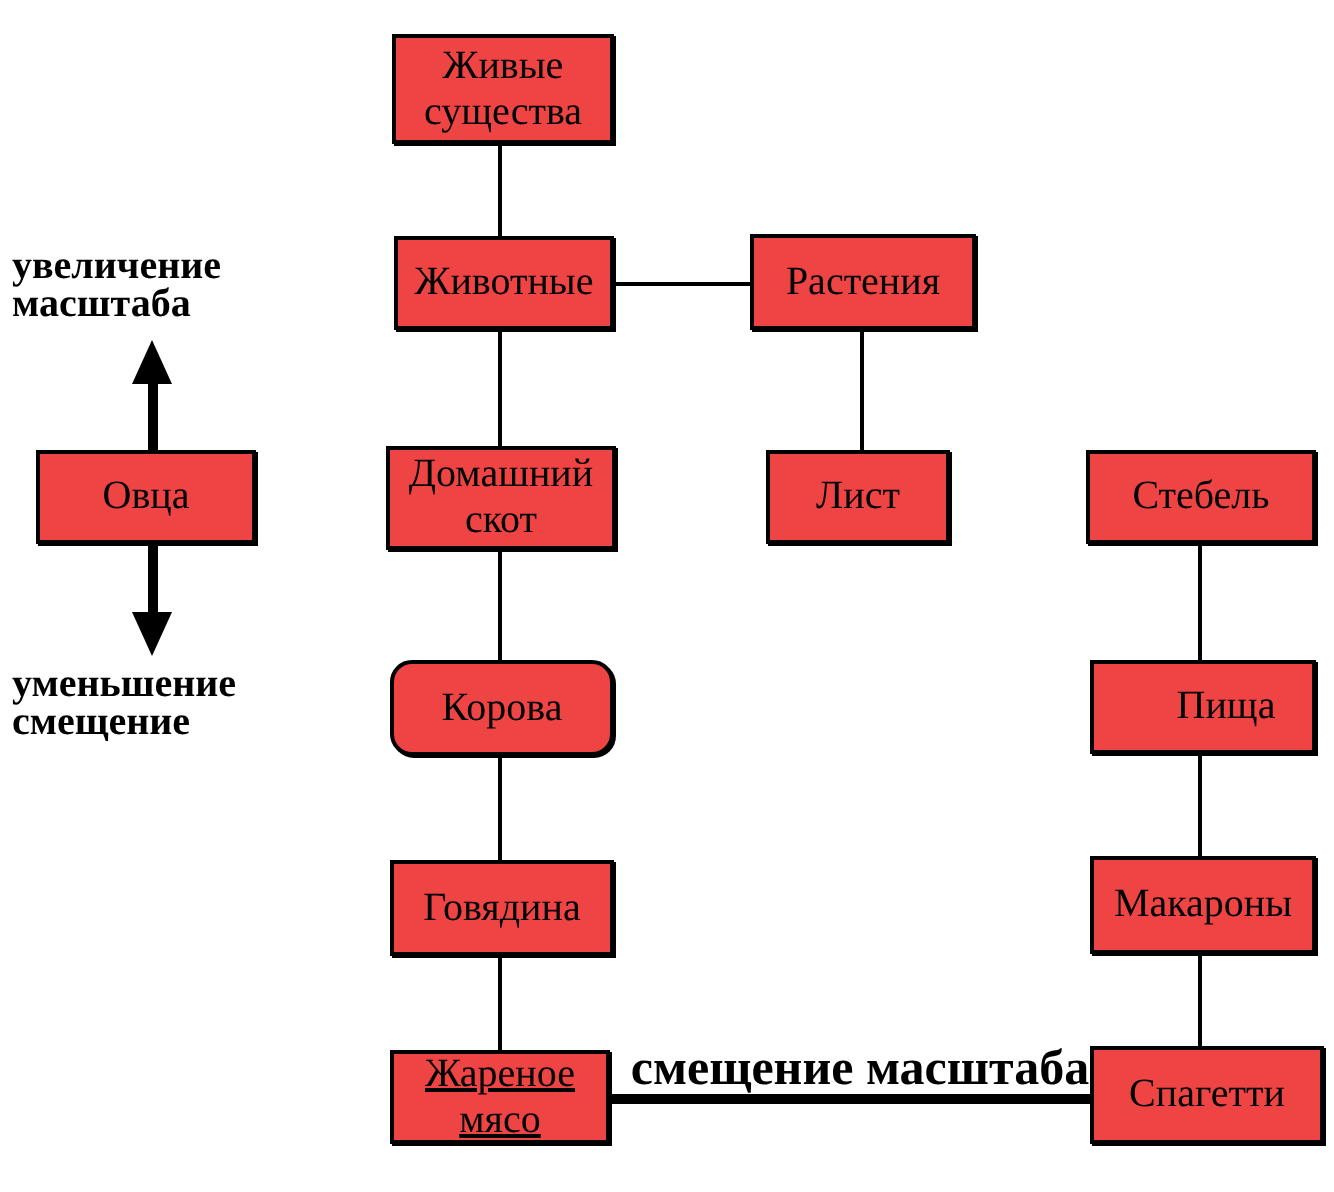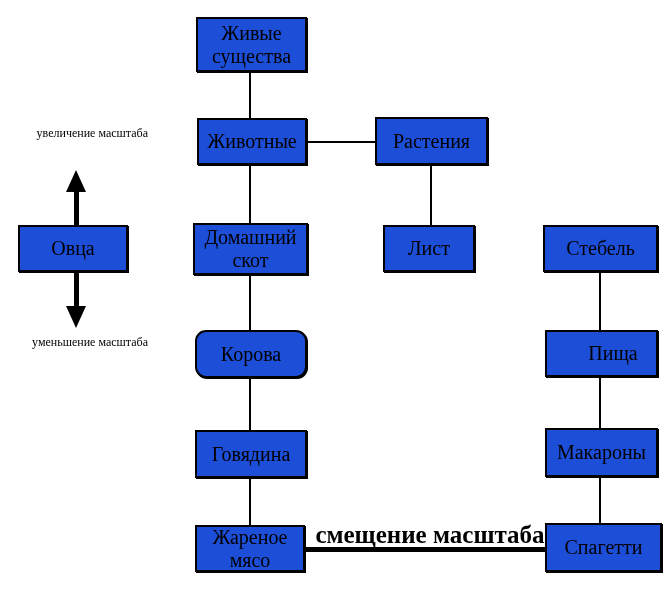--- a/index.html
+++ b/index.html
@@ -12,21 +12,21 @@
     width: 667px;
     height: 596px;
     background: #ffffff;
     font-family: "Liberation Serif", "DejaVu Serif", serif;
     color: #000000;
     overflow: hidden;
   }
   .node {
     position: absolute;
     box-sizing: border-box;
-    background: #1d4ed8;
+    background: #ef4444;
     border: 2px solid #000000;
     display: flex;
     align-items: center;
     justify-content: center;
     text-align: center;
     font-size: 20px;
     line-height: 23px;
     padding: 1px 2px;
     box-shadow: 1px 1px 0 #000000;
   }
@@ -40,24 +40,24 @@
     height: 2px;
     background: #000000;
   }
   .hline-thick {
     position: absolute;
     height: 5px;
     background: #000000;
   }
   .side-label {
     position: absolute;
-    font-weight: normal;
-    font-size: 12px;
+    font-weight: bold;
+    font-size: 20px;
     line-height: 19px;
-    text-align: right;
+    text-align: left;
   }
   .arrow-stem {
     position: absolute;
     width: 5px;
     background: #000000;
   }
   .arrow-head-up {
     position: absolute;
     width: 0;
     height: 0;
@@ -88,21 +88,21 @@
   <div class="side-label" style="left:6px; top:124px; width:142px;">увеличение масштаба</div>
 
   <div class="arrow-head-up" style="left:66px; top:170px;"></div>
   <div class="arrow-stem" style="left:74px; top:190px; height:35px;"></div>
 
   <div class="node" style="left:18px; top:225px; width:110px; height:47px;">Овца</div>
 
   <div class="arrow-stem" style="left:74px; top:272px; height:36px;"></div>
   <div class="arrow-head-down" style="left:66px; top:306px;"></div>
 
-  <div class="side-label" style="left:6px; top:333px; width:142px;">уменьшение масштаба</div>
+  <div class="side-label" style="left:6px; top:333px; width:142px;">уменьшение смещение</div>
 
   <div class="node" style="left:196px; top:17px; width:111px; height:55px;">Живые существа</div>
 
   <div class="vline" style="left:249px; top:72px; height:46px;"></div>
 
   <div class="node" style="left:197px; top:118px; width:110px; height:47px;">Животные</div>
 
   <div class="vline" style="left:249px; top:165px; height:58px;"></div>
 
   <div class="node" style="left:193px; top:223px; width:115px; height:52px;">Домашний скот</div>
@@ -110,21 +110,21 @@
   <div class="vline" style="left:249px; top:275px; height:55px;"></div>
 
   <div class="node" style="left:195px; top:330px; width:112px; height:48px;border-radius:11px;">Корова</div>
 
   <div class="vline" style="left:249px; top:378px; height:52px;"></div>
 
   <div class="node" style="left:195px; top:430px; width:112px; height:48px;">Говядина</div>
 
   <div class="vline" style="left:249px; top:478px; height:47px;"></div>
 
-  <div class="node" style="left:195px; top:525px; width:110px; height:47px;">Жареное мясо</div>
+  <div class="node" style="left:195px; top:525px; width:110px; height:47px;text-decoration:underline;">Жареное мясо</div>
 
   <div class="hline" style="left:307px; top:141px; width:68px;"></div>
 
   <div class="node" style="left:375px; top:117px; width:113px; height:48px;">Растения</div>
 
   <div class="vline" style="left:430px; top:165px; height:60px;"></div>
 
   <div class="node" style="left:383px; top:225px; width:92px; height:47px;text-align:center;">Лист</div>
 
   <div class="node" style="left:543px; top:225px; width:115px; height:47px;">Стебель</div>

